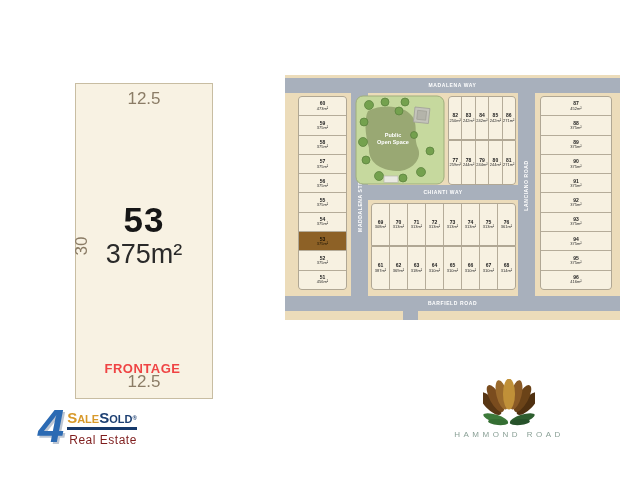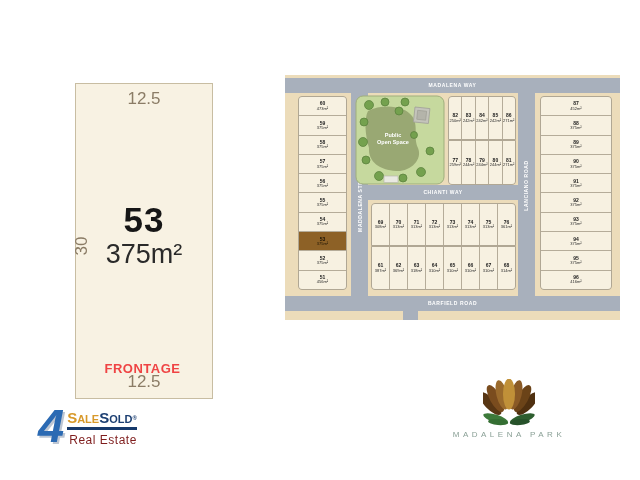--- a/index.html
+++ b/index.html
@@ -337,16 +337,16 @@
         <ellipse cx="26" cy="33" rx="3" ry="10" fill="#356f33" transform="rotate(-85 26 44)"></ellipse>
         <ellipse cx="26" cy="17" rx="5.5" ry="15" fill="#4f3010" transform="rotate(44 26 44)"></ellipse>
         <ellipse cx="26" cy="17" rx="5.5" ry="15" fill="#583614" transform="rotate(-44 26 44)"></ellipse>
         <ellipse cx="26" cy="16" rx="5.5" ry="15" fill="#6b4318" transform="rotate(29 26 44)"></ellipse>
         <ellipse cx="26" cy="16" rx="5.5" ry="15" fill="#7a4c1e" transform="rotate(-29 26 44)"></ellipse>
         <ellipse cx="26" cy="15" rx="5.5" ry="15" fill="#8a5a26" transform="rotate(14 26 44)"></ellipse>
         <ellipse cx="26" cy="15" rx="5.5" ry="15" fill="#9a6a2c" transform="rotate(-14 26 44)"></ellipse>
         <ellipse cx="26" cy="15" rx="6" ry="15.5" fill="#c09038"></ellipse>
       </g>
     </svg>
-    <div class="estate-suburb">MADALENA PARK</div>
+    <div class="estate-suburb">HAMMOND ROAD</div>
   </div>
 
 </div>
 
 </body></html>

